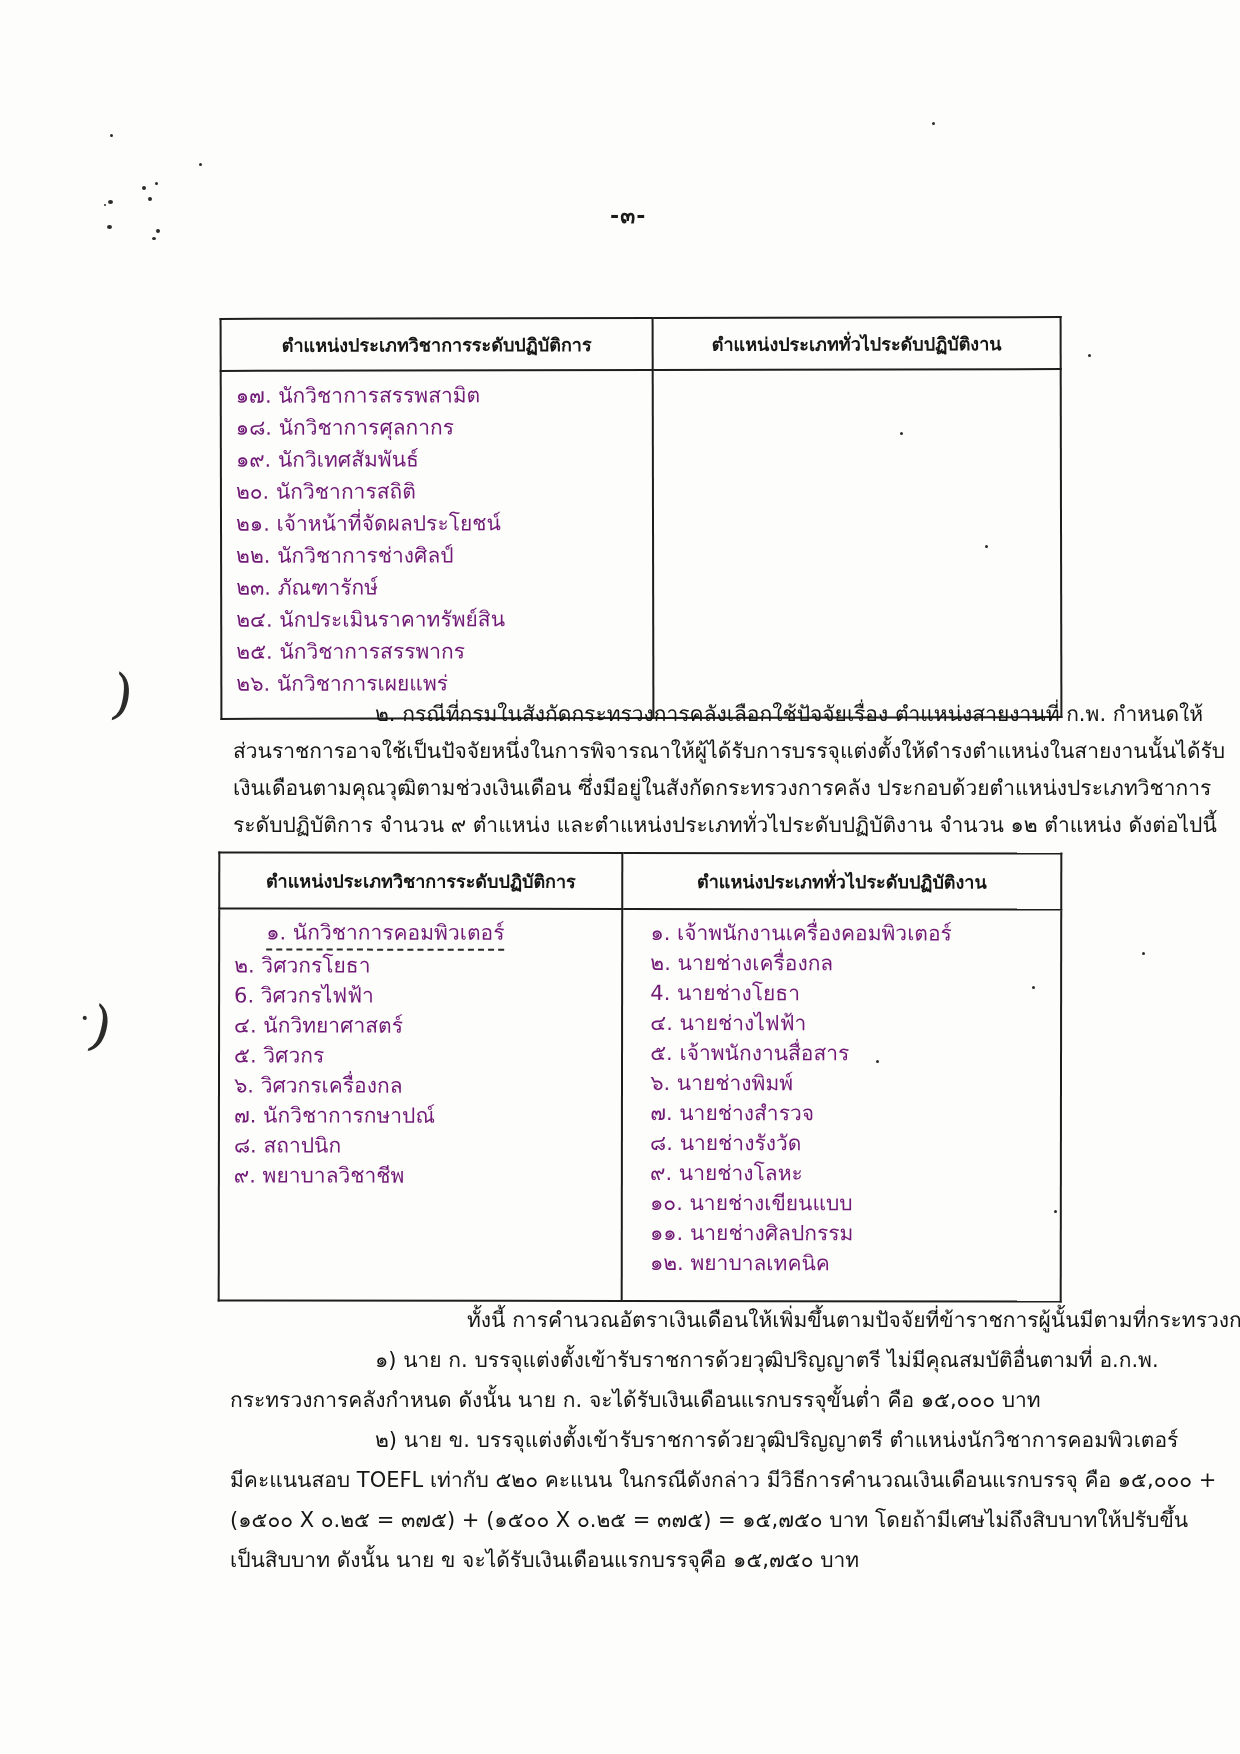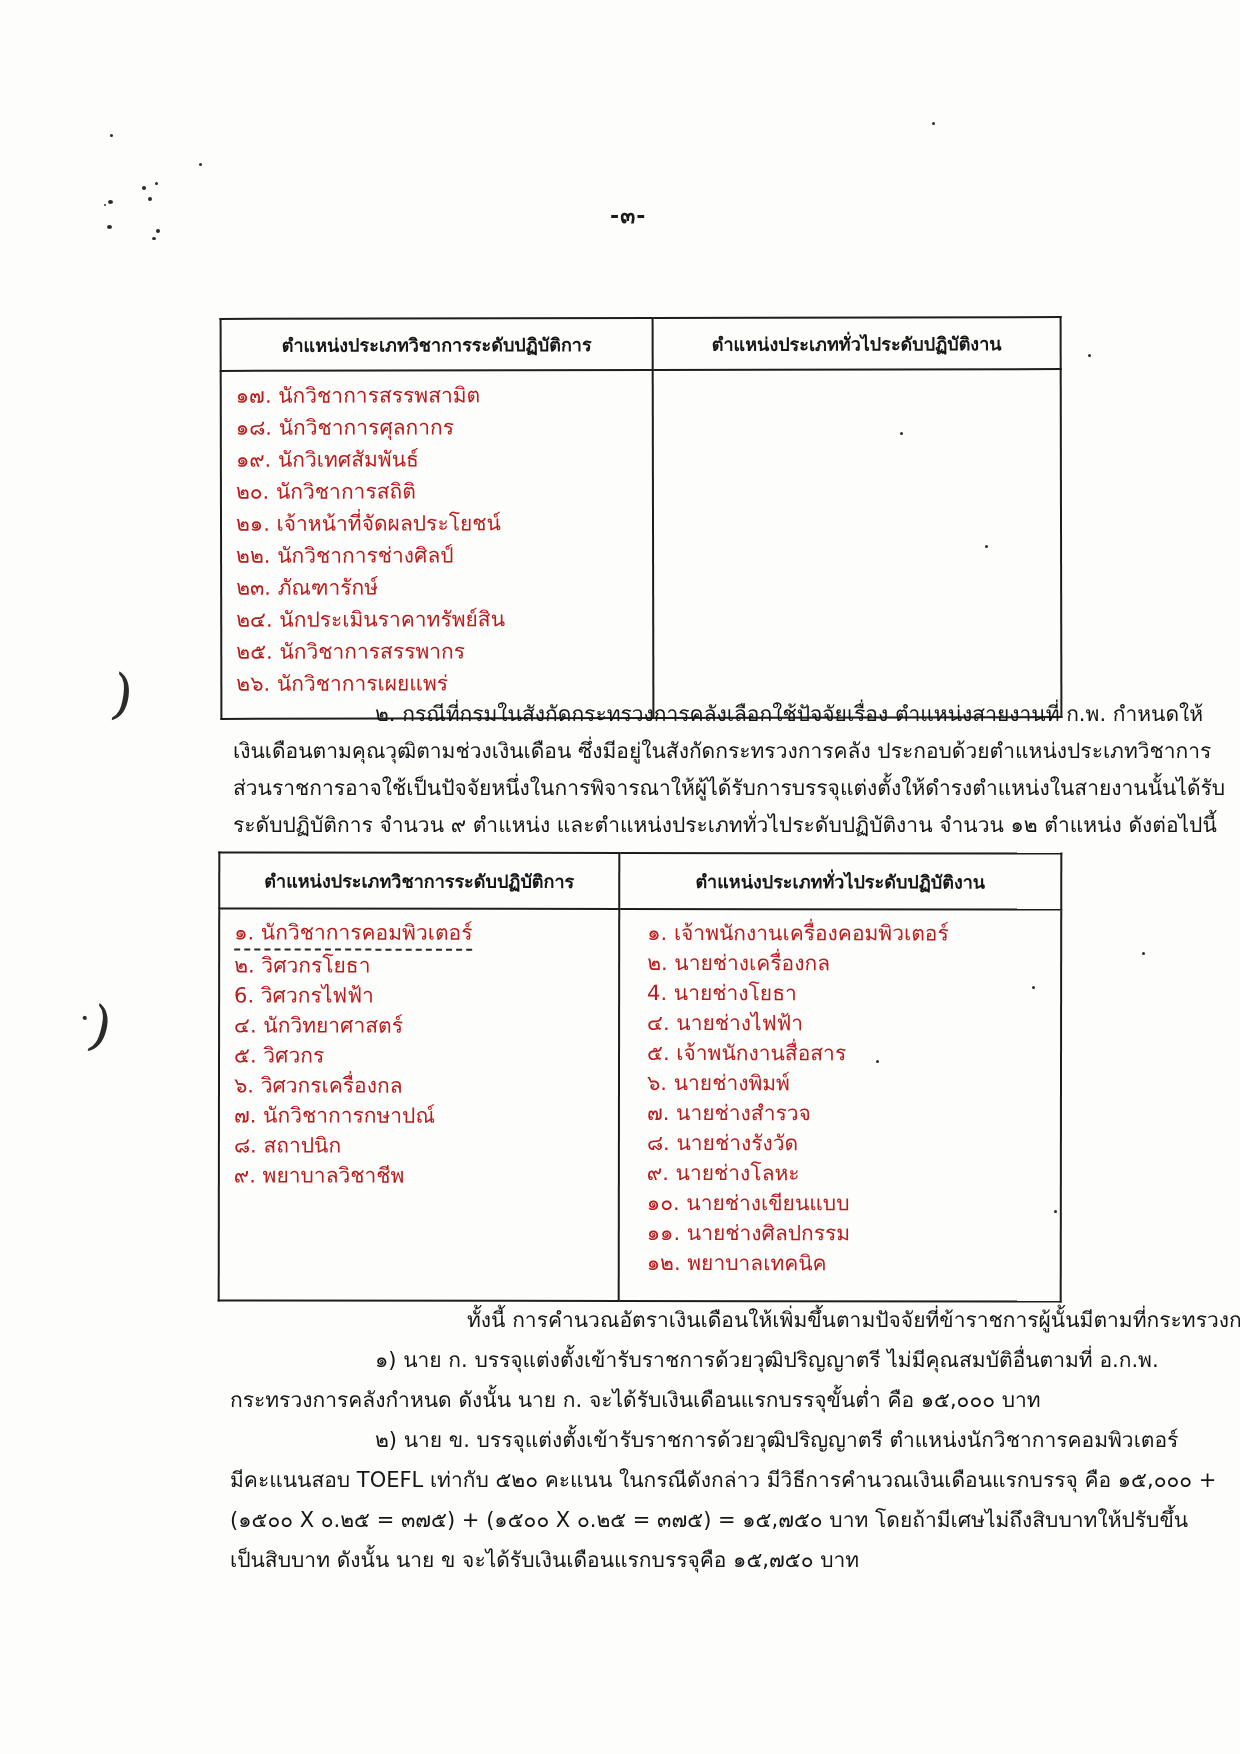--- a/index.html
+++ b/index.html
@@ -43,27 +43,28 @@
   .t2 th{height:46px;}
   td{vertical-align:top;padding:8px 8px 10px 14px;}
   .t1 td.col-left{width:423px;}
   .t1 td.col-right{width:419px;}
   .t2 td.col-left{width:412px;}
   .t2 td.col-right{width:432px;padding-left:27px;}
   .t1 td{height:328px;}
   .t2 td{height:372px;}
   .item{
     font-size:21px;line-height:32px;white-space:nowrap;
-    color:#b91c1c;font-weight:500;
+    color:#701a75;font-weight:500;
   }
   .t2 .item{line-height:30px;}
   .u-dash{
     display:inline-block;
     border-bottom:2.5px dashed #2a2a2a;
     padding-bottom:1px;
+    margin-left:32px;
   }
   
   .para{position:absolute;color:#151515;}
   .p2{left:233px;top:696px;width:912px;font-size:21px;line-height:37px;}
   .p3{left:230px;top:1300px;width:916px;font-size:21px;line-height:40px;}
   .pline{white-space:nowrap;font-weight:500;}
   .ind142{padding-left:142px;}
   .ind237{padding-left:237px;}
   .ind145{padding-left:145px;}
 </style>
@@ -115,22 +116,22 @@
         <div class="item">๒๕. นักวิชาการสรรพากร</div>
         <div class="item">๒๖. นักวิชาการเผยแพร่</div>
       </td>
       <td class="col-right"></td>
     </tr>
   </tbody>
     </table>
 
   <div class="para p2">
     <div class="pline ind142">๒. กรณีที่กรมในสังกัดกระทรวงการคลังเลือกใช้ปัจจัยเรื่อง ตำแหน่งสายงานที่ ก.พ. กำหนดให้</div>
+    <div class="pline">ส่วนราชการอาจใช้เป็นปัจจัยหนึ่งในการพิจารณาให้ผู้ได้รับการบรรจุแต่งตั้งให้ดำรงตำแหน่งในสายงานนั้นได้รับ</div>
     <div class="pline">เงินเดือนตามคุณวุฒิตามช่วงเงินเดือน ซึ่งมีอยู่ในสังกัดกระทรวงการคลัง ประกอบด้วยตำแหน่งประเภทวิชาการ</div>
-    <div class="pline">ส่วนราชการอาจใช้เป็นปัจจัยหนึ่งในการพิจารณาให้ผู้ได้รับการบรรจุแต่งตั้งให้ดำรงตำแหน่งในสายงานนั้นได้รับ</div>
     <div class="pline">ระดับปฏิบัติการ จำนวน ๙ ตำแหน่ง และตำแหน่งประเภททั่วไประดับปฏิบัติงาน จำนวน ๑๒ ตำแหน่ง ดังต่อไปนี้</div>
   </div>
 
   <table class="t2">
     <tbody>
         <tr>
       <th>ตำแหน่งประเภทวิชาการระดับปฏิบัติการ</th>
       <th>ตำแหน่งประเภททั่วไประดับปฏิบัติงาน</th>
     </tr>
     <tr>

